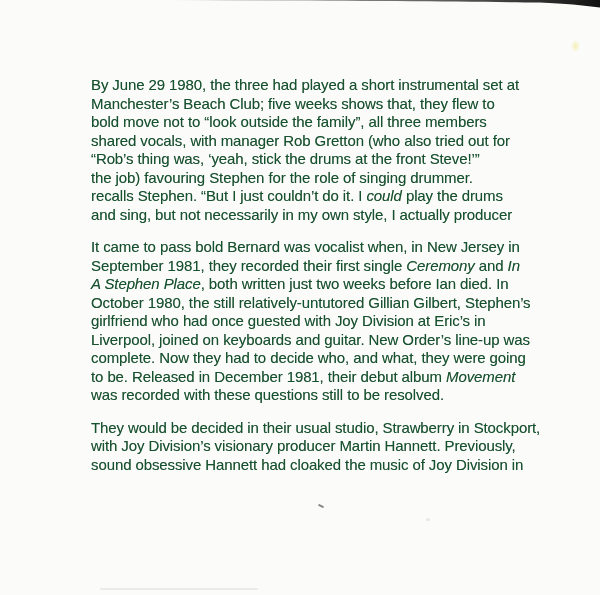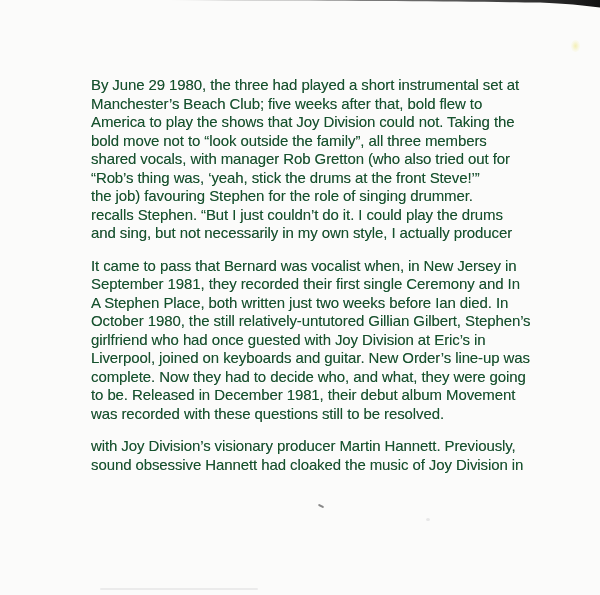--- a/index.html
+++ b/index.html
@@ -26,21 +26,21 @@
     top: 76px;
     width: 440px;
     color: #14532d;
     font-size: 15px;
     line-height: 18.5px;
     letter-spacing: -0.1px;
     text-shadow: 0 0 0.5px rgba(90,90,90,0.55);
   }
   .paragraph { margin-bottom: 14px; }
   .line { white-space: nowrap; }
-  .italic { }
+  .italic { font-style: italic; }
   .stray-tick {
     position: absolute;
     left: 318px;
     top: 505px;
     width: 6px;
     height: 2px;
     background: #6a6a6a;
     border-radius: 2px;
     transform: rotate(28deg);
     opacity: 0.8;
@@ -87,41 +87,41 @@
         <stop offset="0.7" stop-color="#1c1c1c" stop-opacity="0.75"></stop>
         <stop offset="1" stop-color="#111111" stop-opacity="1"></stop>
       </linearGradient>
     </defs>
     <path d="M 140 0 L 600 0 L 600 7.5 C 582 5.6 566 3.6 540 2.6 C 460 1.3 300 0.7 140 0 Z" fill="url(#edgeFade)"></path>
   </svg>
 
   <div class="text-column">
       <div class="paragraph">
         <div class="line"><span>By June 29 1980, the three had played a short instrumental set at</span></div>
-        <div class="line"><span>Manchester’s Beach Club; five weeks after that, bold flew to</span></div>
-        <div class="line"><span>America to play the shows that Joy Division could not. Taking the</span></div>
+        <div class="line"><span>Manchester’s Beach Club; five weeks shows that, they flew to</span></div>
         <div class="line"><span>bold move not to “look outside the family”, all three members</span></div>
         <div class="line"><span>shared vocals, with manager Rob Gretton (who also tried out for</span></div>
         <div class="line"><span>“Rob’s thing was, ‘yeah, stick the drums at the front Steve!’”</span></div>
         <div class="line"><span>the job) favouring Stephen for the role of singing drummer.</span></div>
         <div class="line"><span>recalls Stephen. “But I just couldn’t do it. I </span><span class="italic">could</span><span> play the drums</span></div>
         <div class="line"><span>and sing, but not necessarily in my own style, I actually producer</span></div>
       </div>
       <div class="paragraph">
-        <div class="line"><span>It came to pass that Bernard was vocalist when, in New Jersey in</span></div>
+        <div class="line"><span>It came to pass bold Bernard was vocalist when, in New Jersey in</span></div>
         <div class="line"><span>September 1981, they recorded their first single </span><span class="italic">Ceremony</span><span> and </span><span class="italic">In</span></div>
         <div class="line"><span class="italic">A Stephen Place</span><span>, both written just two weeks before Ian died. In</span></div>
         <div class="line"><span>October 1980, the still relatively-untutored Gillian Gilbert, Stephen’s</span></div>
         <div class="line"><span>girlfriend who had once guested with Joy Division at Eric’s in</span></div>
         <div class="line"><span>Liverpool, joined on keyboards and guitar. New Order’s line-up was</span></div>
         <div class="line"><span>complete. Now they had to decide who, and what, they were going</span></div>
         <div class="line"><span>to be. Released in December 1981, their debut album </span><span class="italic">Movement</span></div>
         <div class="line"><span>was recorded with these questions still to be resolved.</span></div>
       </div>
       <div class="paragraph">
+        <div class="line"><span>They would be decided in their usual studio, Strawberry in Stockport,</span></div>
         <div class="line"><span>with Joy Division’s visionary producer Martin Hannett. Previously,</span></div>
         <div class="line"><span>sound obsessive Hannett had cloaked the music of Joy Division in</span></div>
       </div>
     </div>
 
   <div class="stray-tick"></div>
   <div class="faint-speck"></div>
   <div class="yellow-speck"></div>
   <div class="bottom-smudge"></div>
 

